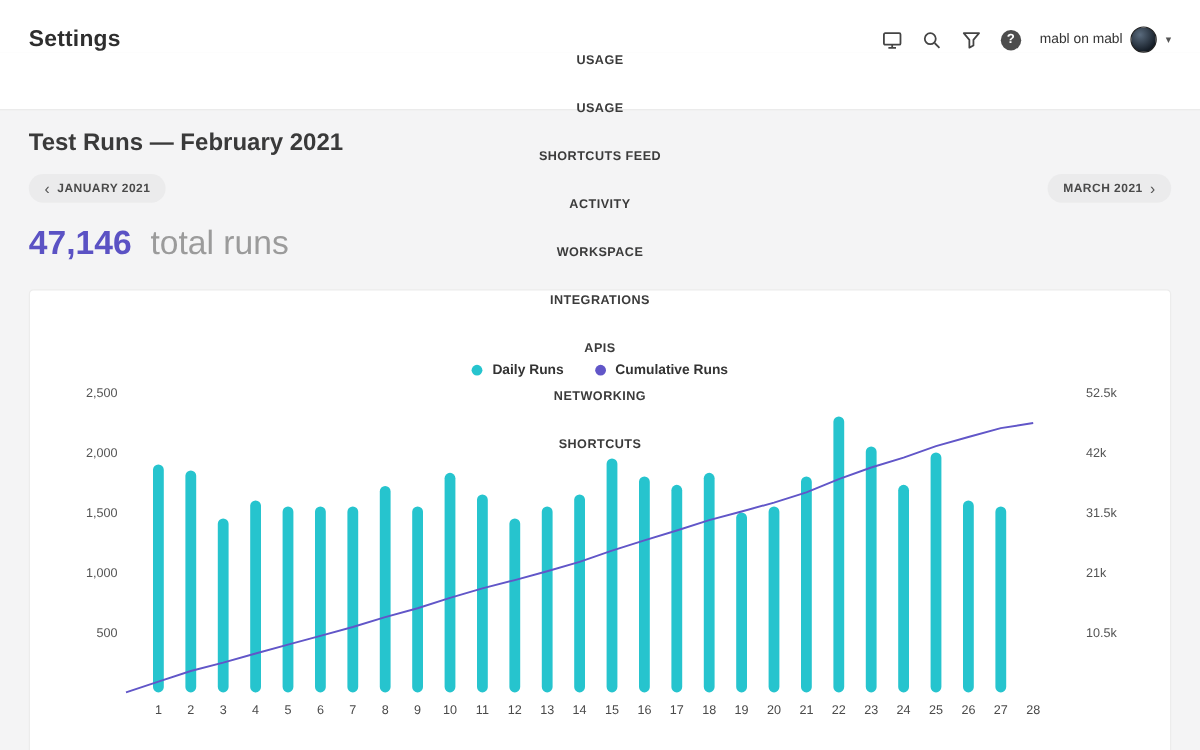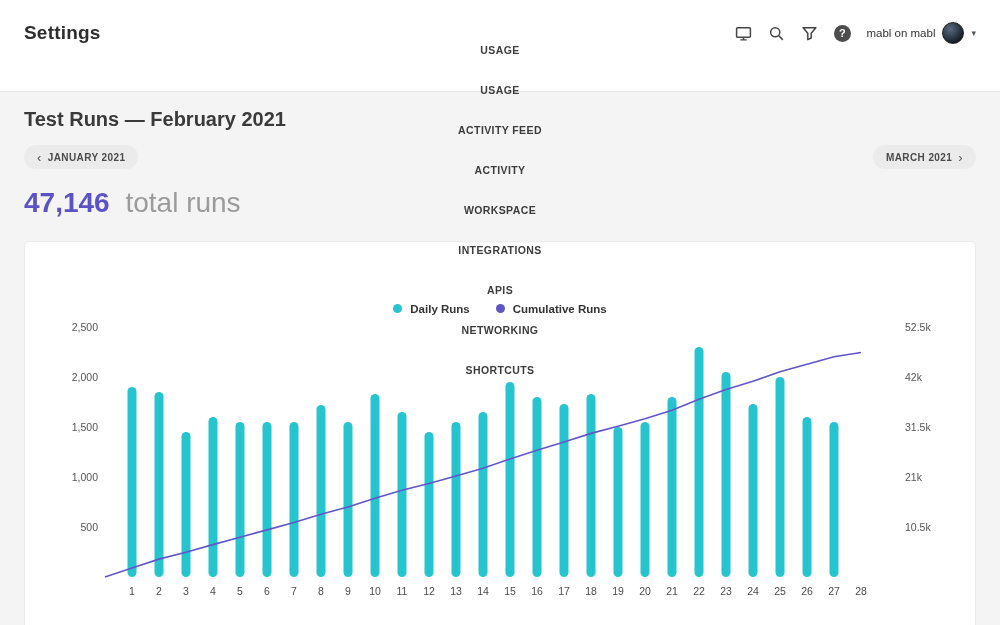--- a/index.html
+++ b/index.html
@@ -86,21 +86,21 @@
         <span class="account-name">mabl on mabl</span>
         <span class="avatar"></span>
         <span class="caret">▾</span>
       </div>
     </div>
   </header>
 
   <nav class="tab-bar" id="tab-bar">
       <button class="tab">USAGE</button>
       <button class="tab">USAGE</button>
-      <button class="tab">ACTIVITY FEED</button>
+      <button class="tab">SHORTCUTS FEED</button>
       <button class="tab">ACTIVITY</button>
       <button class="tab">WORKSPACE</button>
       <button class="tab">INTEGRATIONS</button>
       <button class="tab">APIS</button>
       <button class="tab">NETWORKING</button>
       <button class="tab">SHORTCUTS</button>
     </nav>
 
   <main class="content">
     <h2 class="section-heading">Test Runs — February 2021</h2>

